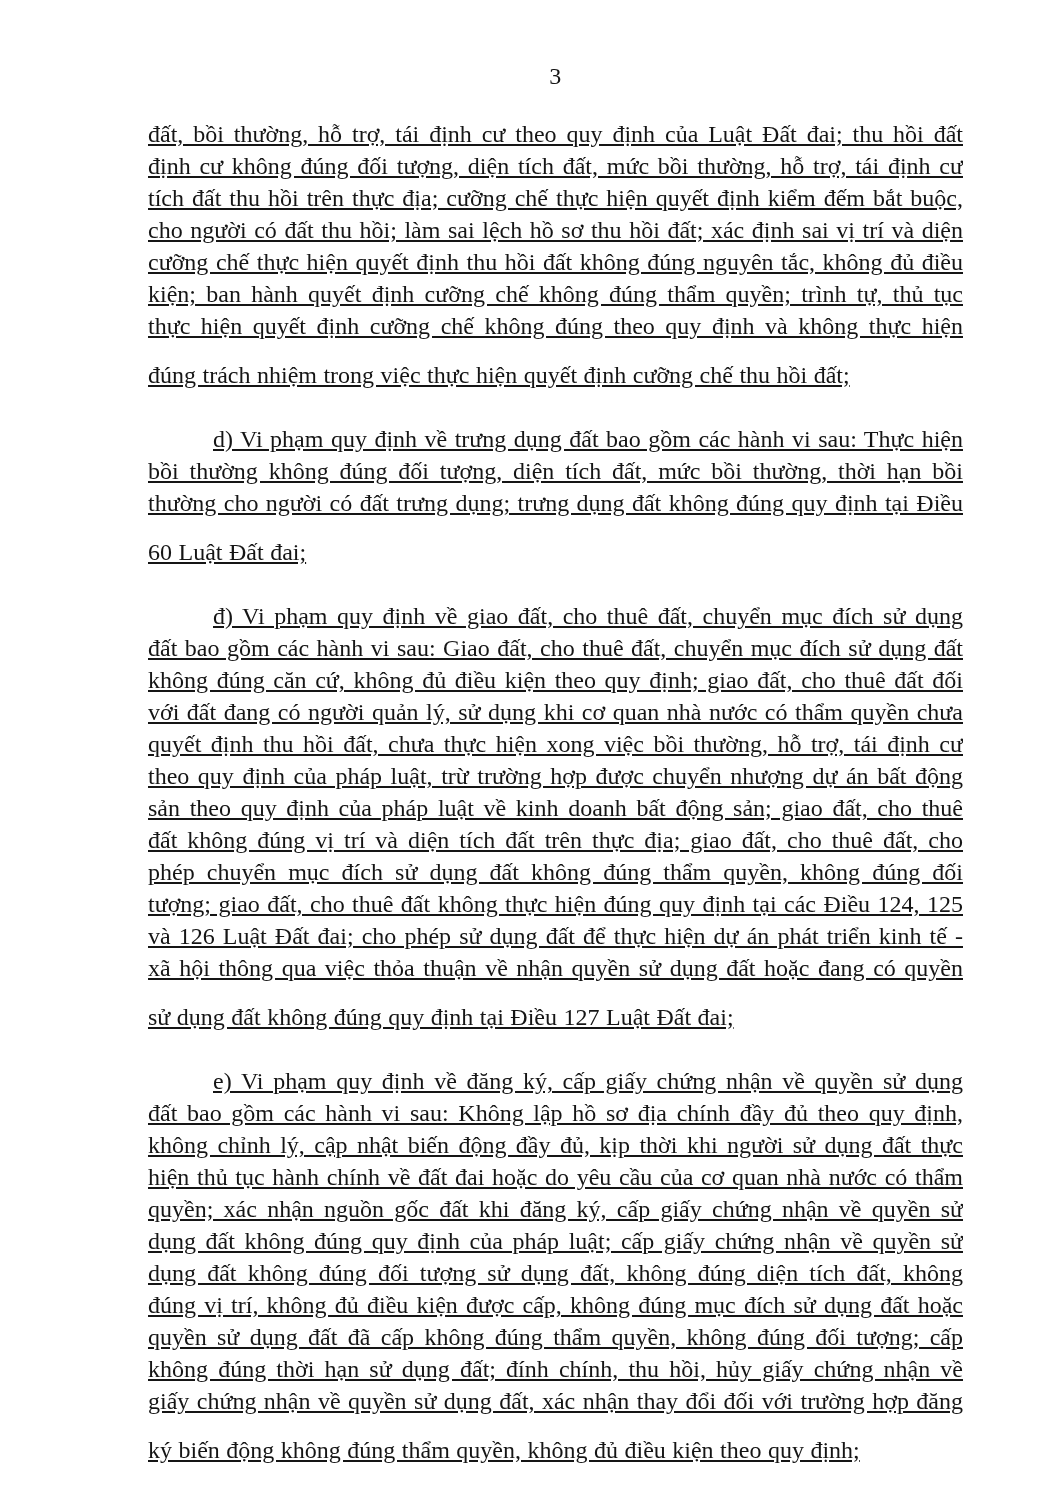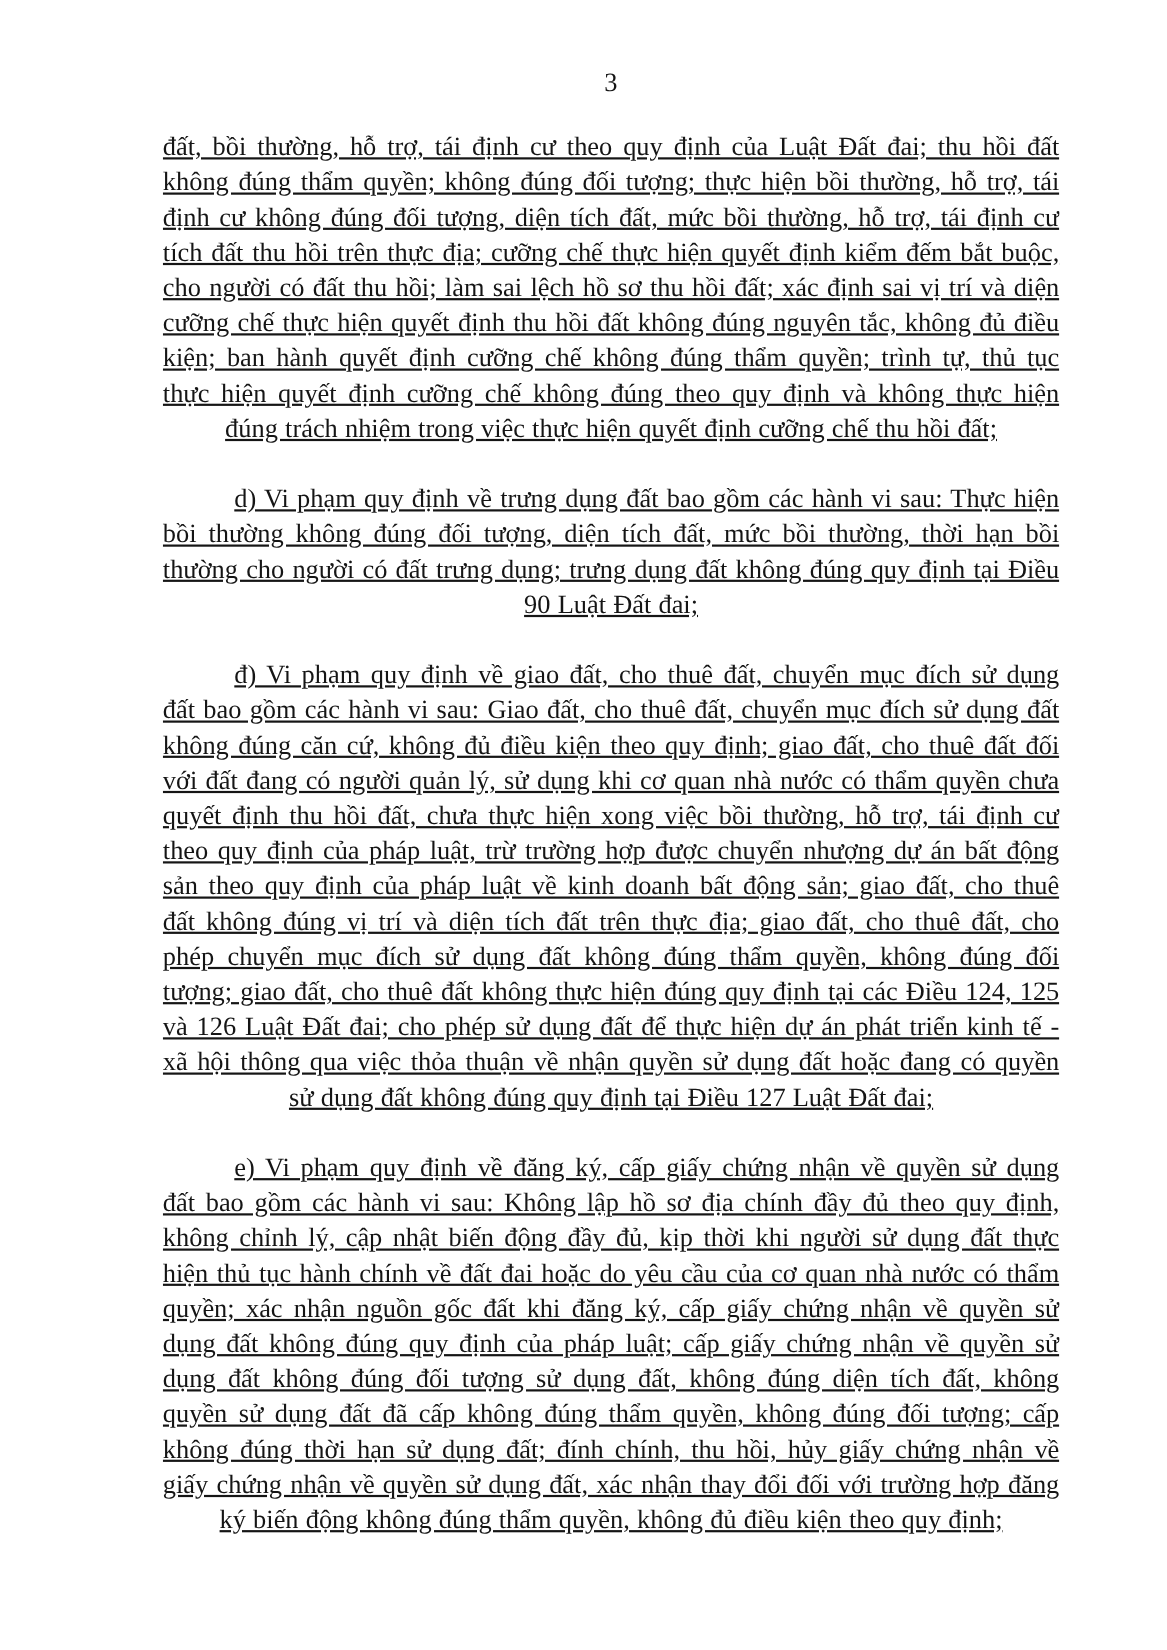--- a/index.html
+++ b/index.html
@@ -46,52 +46,52 @@
     white-space: normal;
     word-spacing: 0.5px;
   }
   .line::after {
     content: "";
     display: inline-block;
     width: 100%;
     height: 0;
   }
   .line.last {
-    text-align: center;
+    text-align: left;
+    margin-top: 17px;
   }
   .line.last::after {
     content: none;
   }
   .para.indent .line.first {
     text-indent: 65px;
     margin-top: 32px;
   }
 </style>
 </head>
 <body>
 
 <div class="page">
   <div class="page-number">3</div>
   <div class="doc-body">
       <div class="para">
         <div class="line first">đất, bồi thường, hỗ trợ, tái định cư theo quy định của Luật Đất đai; thu hồi đất</div>
-        <div class="line">không đúng thẩm quyền; không đúng đối tượng; thực hiện bồi thường, hỗ trợ, tái</div>
         <div class="line">định cư không đúng đối tượng, diện tích đất, mức bồi thường, hỗ trợ, tái định cư</div>
         <div class="line">tích đất thu hồi trên thực địa; cưỡng chế thực hiện quyết định kiểm đếm bắt buộc,</div>
         <div class="line">cho người có đất thu hồi; làm sai lệch hồ sơ thu hồi đất; xác định sai vị trí và diện</div>
         <div class="line">cưỡng chế thực hiện quyết định thu hồi đất không đúng nguyên tắc, không đủ điều</div>
         <div class="line">kiện; ban hành quyết định cưỡng chế không đúng thẩm quyền; trình tự, thủ tục</div>
         <div class="line">thực hiện quyết định cưỡng chế không đúng theo quy định và không thực hiện</div>
         <div class="line last">đúng trách nhiệm trong việc thực hiện quyết định cưỡng chế thu hồi đất;</div>
       </div>
       <div class="para indent">
         <div class="line first">d) Vi phạm quy định về trưng dụng đất bao gồm các hành vi sau: Thực hiện</div>
         <div class="line">bồi thường không đúng đối tượng, diện tích đất, mức bồi thường, thời hạn bồi</div>
         <div class="line">thường cho người có đất trưng dụng; trưng dụng đất không đúng quy định tại Điều</div>
-        <div class="line last">90 Luật Đất đai;</div>
+        <div class="line last">60 Luật Đất đai;</div>
       </div>
       <div class="para indent">
         <div class="line first">đ) Vi phạm quy định về giao đất, cho thuê đất, chuyển mục đích sử dụng</div>
         <div class="line">đất bao gồm các hành vi sau: Giao đất, cho thuê đất, chuyển mục đích sử dụng đất</div>
         <div class="line">không đúng căn cứ, không đủ điều kiện theo quy định; giao đất, cho thuê đất đối</div>
         <div class="line">với đất đang có người quản lý, sử dụng khi cơ quan nhà nước có thẩm quyền chưa</div>
         <div class="line">quyết định thu hồi đất, chưa thực hiện xong việc bồi thường, hỗ trợ, tái định cư</div>
         <div class="line">theo quy định của pháp luật, trừ trường hợp được chuyển nhượng dự án bất động</div>
         <div class="line">sản theo quy định của pháp luật về kinh doanh bất động sản; giao đất, cho thuê</div>
         <div class="line">đất không đúng vị trí và diện tích đất trên thực địa; giao đất, cho thuê đất, cho</div>
@@ -102,19 +102,20 @@
         <div class="line last">sử dụng đất không đúng quy định tại Điều 127 Luật Đất đai;</div>
       </div>
       <div class="para indent">
         <div class="line first">e) Vi phạm quy định về đăng ký, cấp giấy chứng nhận về quyền sử dụng</div>
         <div class="line">đất bao gồm các hành vi sau: Không lập hồ sơ địa chính đầy đủ theo quy định,</div>
         <div class="line">không chỉnh lý, cập nhật biến động đầy đủ, kịp thời khi người sử dụng đất thực</div>
         <div class="line">hiện thủ tục hành chính về đất đai hoặc do yêu cầu của cơ quan nhà nước có thẩm</div>
         <div class="line">quyền; xác nhận nguồn gốc đất khi đăng ký, cấp giấy chứng nhận về quyền sử</div>
         <div class="line">dụng đất không đúng quy định của pháp luật; cấp giấy chứng nhận về quyền sử</div>
         <div class="line">dụng đất không đúng đối tượng sử dụng đất, không đúng diện tích đất, không</div>
+        <div class="line">đúng vị trí, không đủ điều kiện được cấp, không đúng mục đích sử dụng đất hoặc</div>
         <div class="line">quyền sử dụng đất đã cấp không đúng thẩm quyền, không đúng đối tượng; cấp</div>
         <div class="line">không đúng thời hạn sử dụng đất; đính chính, thu hồi, hủy giấy chứng nhận về</div>
         <div class="line">giấy chứng nhận về quyền sử dụng đất, xác nhận thay đổi đối với trường hợp đăng</div>
         <div class="line last">ký biến động không đúng thẩm quyền, không đủ điều kiện theo quy định;</div>
       </div>
     </div>
 </div>
 
 </body></html>

